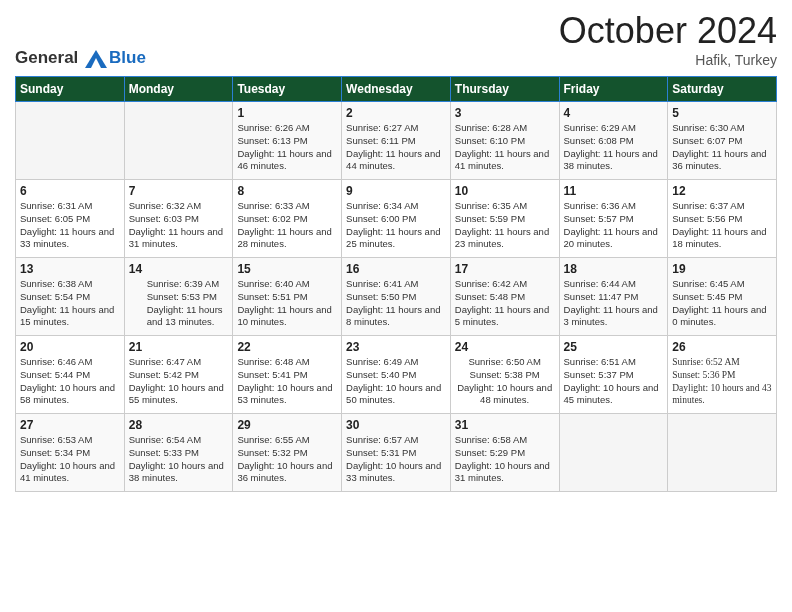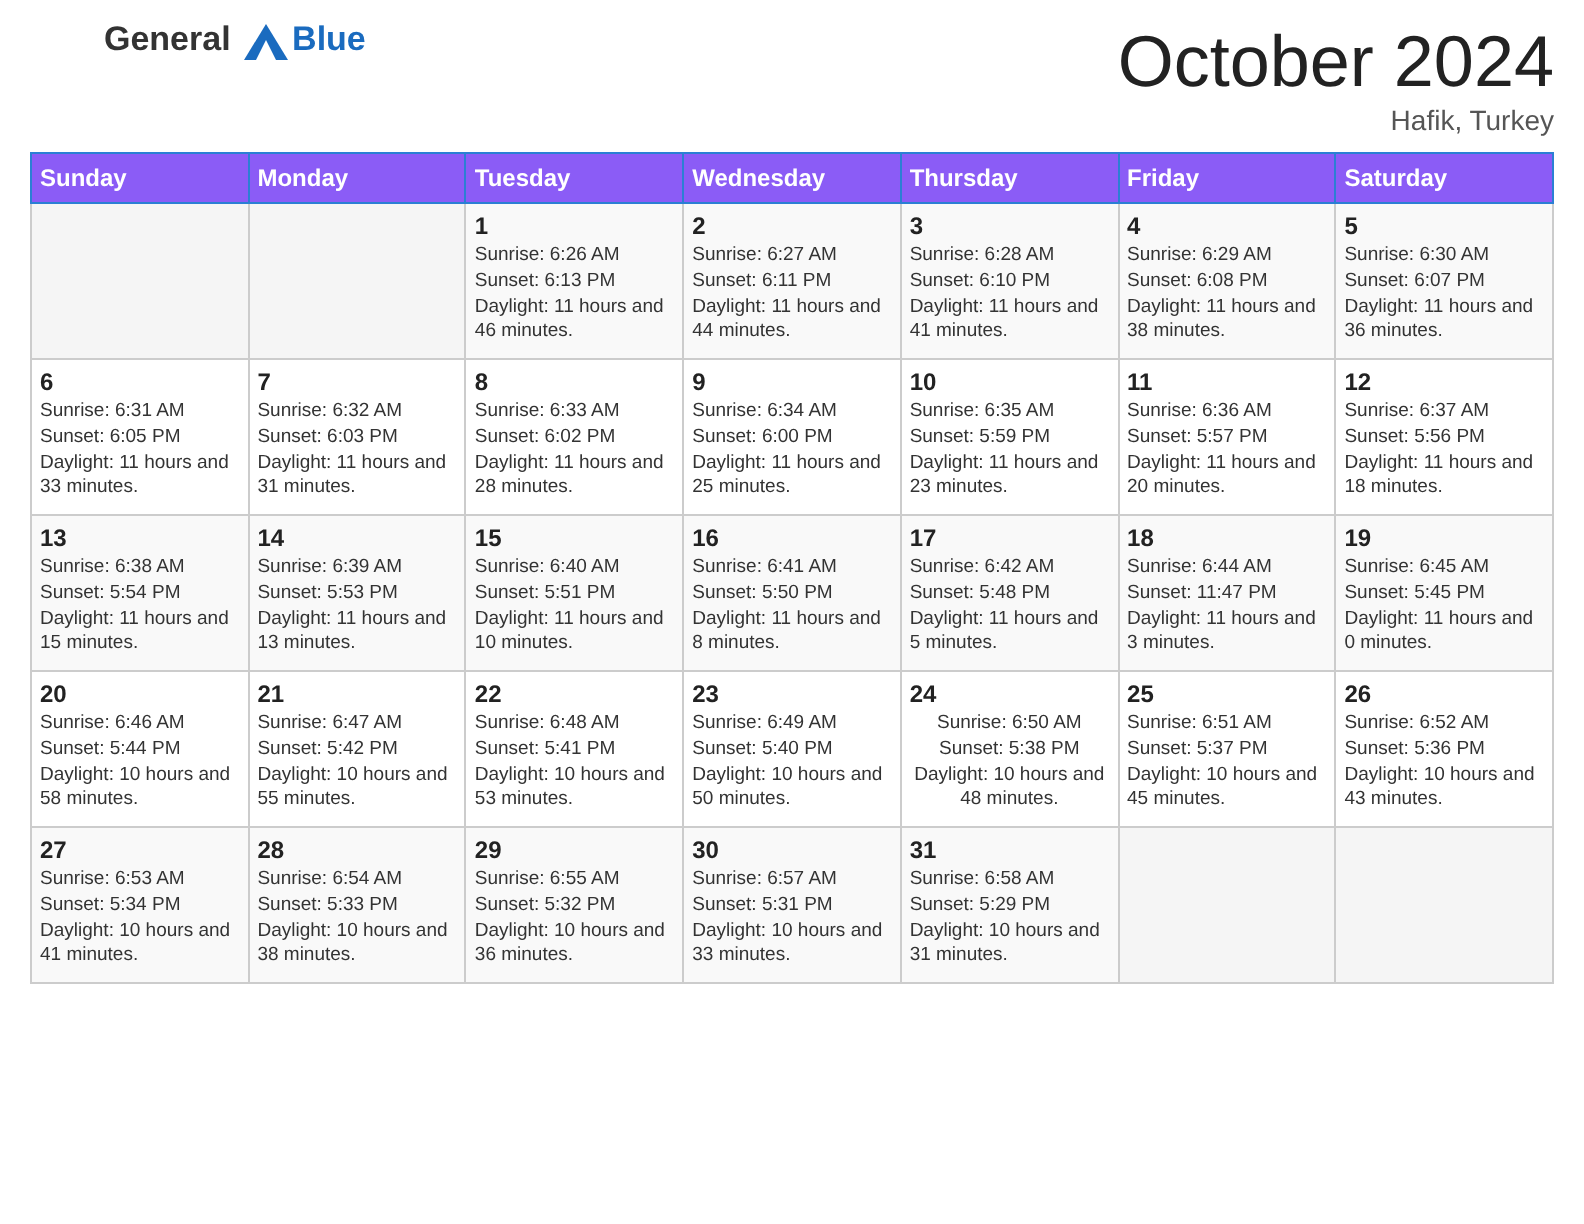--- a/index.html
+++ b/index.html
@@ -12,23 +12,22 @@
     }
     .page {
       width: 792px;
       height: 612px;
       background: #fff;
       padding: 10px 15px;
     }
     .header {
       display: flex;
       justify-content: space-between;
-      align-items: flex-start;
+      align-items: flex-end;
       margin-bottom: 8px;
-      margin-left: 37px;
     }
     .logo {
       display: flex;
       align-items: center;
     }
     .title-block {
       text-align: right;
     }
     .month-title {
       font-size: 36px;
@@ -38,21 +37,21 @@
     .subtitle {
       font-size: 14px;
       color: #555;
     }
     table {
       width: 100%;
       border-collapse: collapse;
       table-layout: fixed;
     }
     thead tr th {
-      background-color: #8b5cf6;
+      background-color: #14532d;
       color: #fff;
       font-size: 12px;
       font-weight: bold;
       padding: 5px 4px;
       text-align: left;
       border: 1px solid #2b7fd4;
     }
     tbody tr td {
       border: 1px solid #ccc;
       vertical-align: top;
@@ -204,21 +203,21 @@
         </tr>
         <tr>
           <td>
             <span class="day-num">13</span>
             <div class="cell-info" style="white-space: pre-line;">Sunrise: 6:38 AM
 Sunset: 5:54 PM
 Daylight: 11 hours and 15 minutes.</div>
           </td>
           <td>
             <span class="day-num">14</span>
-            <div class="cell-info" style="white-space: pre-line;">Sunrise: 6:39 AM
+            <div class="cell-info" style="white-space: pre-line; margin-left: 18px;">Sunrise: 6:39 AM
 Sunset: 5:53 PM
 Daylight: 11 hours and 13 minutes.</div>
           </td>
           <td>
             <span class="day-num">15</span>
             <div class="cell-info" style="white-space: pre-line;">Sunrise: 6:40 AM
 Sunset: 5:51 PM
 Daylight: 11 hours and 10 minutes.</div>
           </td>
           <td>
@@ -278,21 +277,21 @@
 Daylight: 10 hours and 48 minutes.</div>
           </td>
           <td>
             <span class="day-num">25</span>
             <div class="cell-info" style="white-space: pre-line;">Sunrise: 6:51 AM
 Sunset: 5:37 PM
 Daylight: 10 hours and 45 minutes.</div>
           </td>
           <td>
             <span class="day-num">26</span>
-            <div class="cell-info" style="white-space: pre-line;">Sunrise: 6:52 AM
+            <div class="cell-info" style="white-space: pre-line; font-family: Liberation Serif, serif;">Sunrise: 6:52 AM
 Sunset: 5:36 PM
 Daylight: 10 hours and 43 minutes.</div>
           </td>
         </tr>
         <tr>
           <td>
             <span class="day-num">27</span>
             <div class="cell-info" style="white-space: pre-line;">Sunrise: 6:53 AM
 Sunset: 5:34 PM
 Daylight: 10 hours and 41 minutes.</div>

